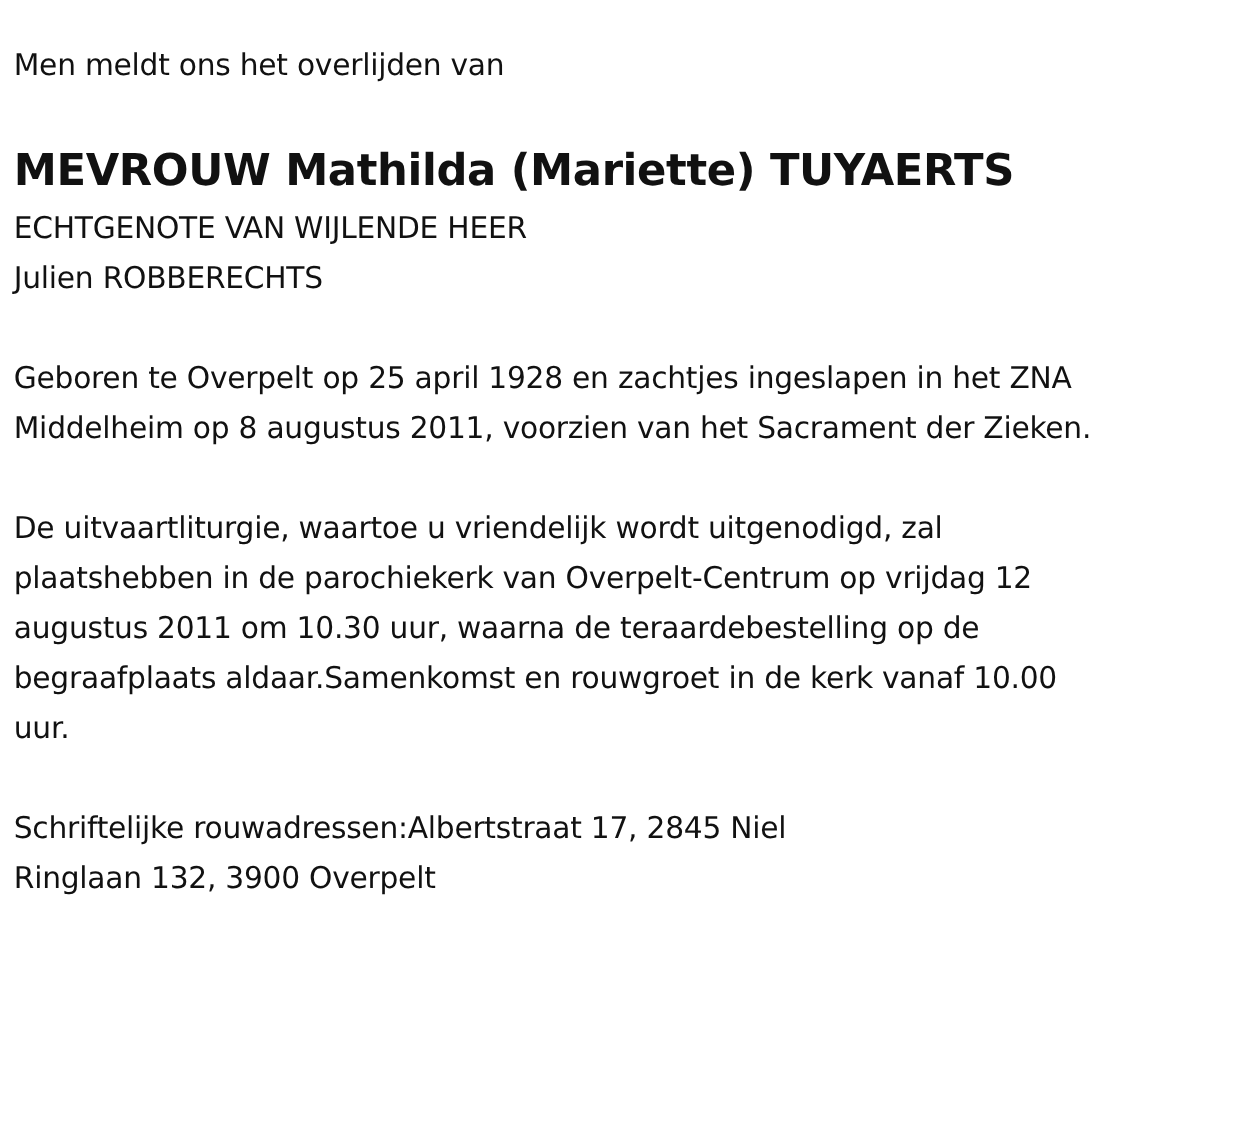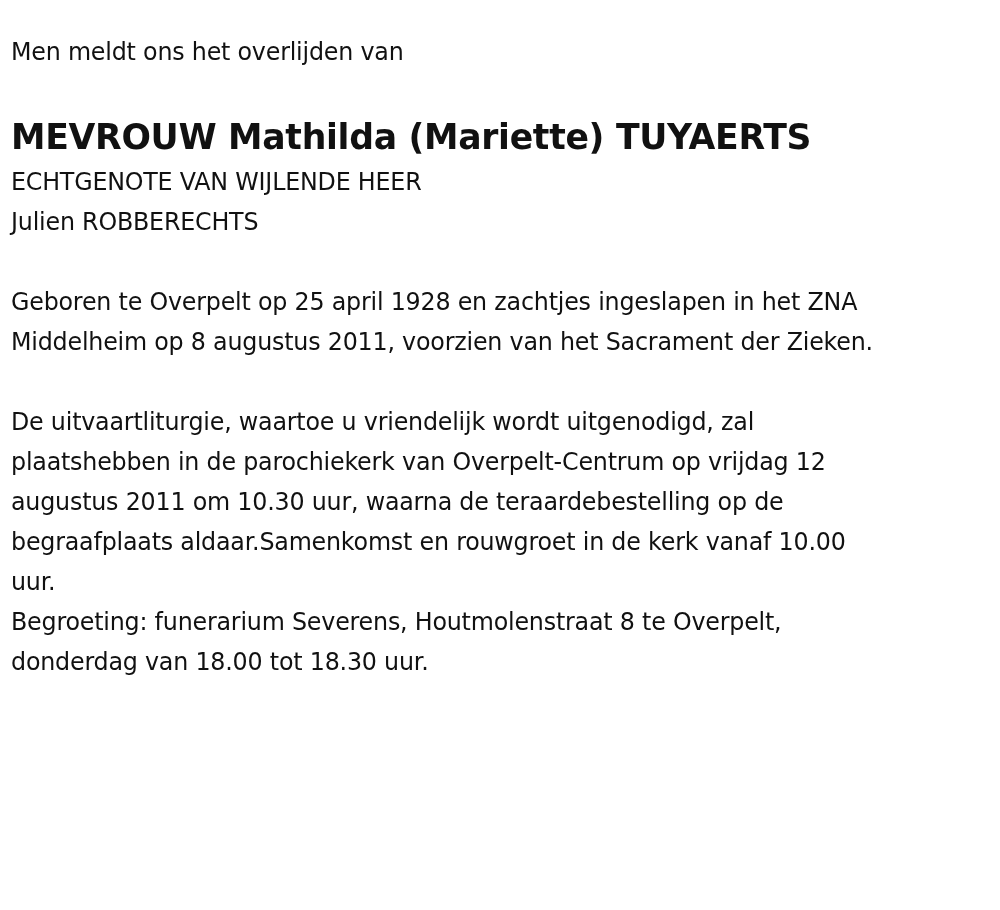--- a/index.html
+++ b/index.html
@@ -63,23 +63,23 @@
   <div class="gap"></div>
 
   <div class="para">
     <div class="line" style="transform: scaleX(0.989848); transform-origin: left center;">De uitvaartliturgie, waartoe u vriendelijk wordt uitgenodigd, zal</div>
     <div class="line" style="transform: scaleX(0.989848); transform-origin: left center;">plaatshebben in de parochiekerk van Overpelt-Centrum op vrijdag 12</div>
     <div class="line" style="transform: scaleX(0.989848); transform-origin: left center;">augustus 2011 om 10.30 uur, waarna de teraardebestelling op de</div>
     <div class="line" style="transform: scaleX(0.989848); transform-origin: left center;">begraafplaats aldaar.Samenkomst en rouwgroet in de kerk vanaf 10.00</div>
     <div class="line" style="transform: scaleX(0.989848); transform-origin: left center;">uur.</div>
   </div>
 
-  <div class="para">
-    <div class="line" style="transform: scaleX(0.989848); transform-origin: left center;">Begroeting: funerarium Severens, Houtmolenstraat 8 te Overpelt,</div>
-    <div class="line" style="transform: scaleX(0.989848); transform-origin: left center;">donderdag van 18.00 tot 18.30 uur.</div>
-  </div>
 
   <div class="gap"></div>
 
+  <div class="para">
+    <div class="line" style="transform: scaleX(0.989848); transform-origin: left center;">Schriftelijke rouwadressen:Albertstraat 17, 2845 Niel</div>
+    <div class="line" style="transform: scaleX(0.989848); transform-origin: left center;">Ringlaan 132, 3900 Overpelt</div>
+  </div>
 
   <div class="gap"></div>
 
 </div>
 
 </body></html>

